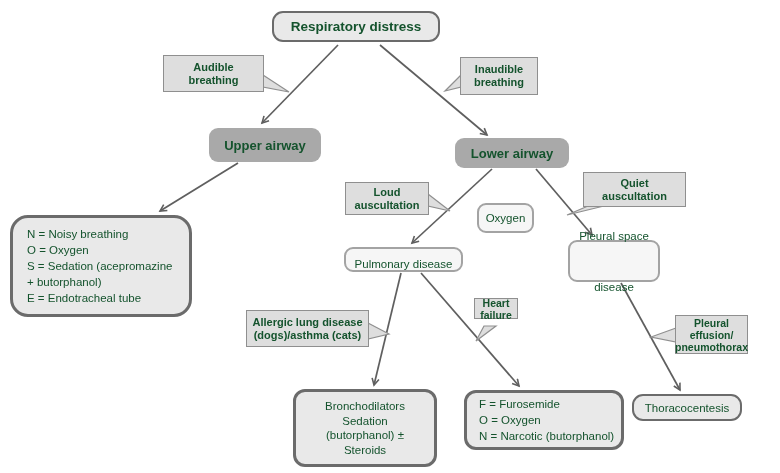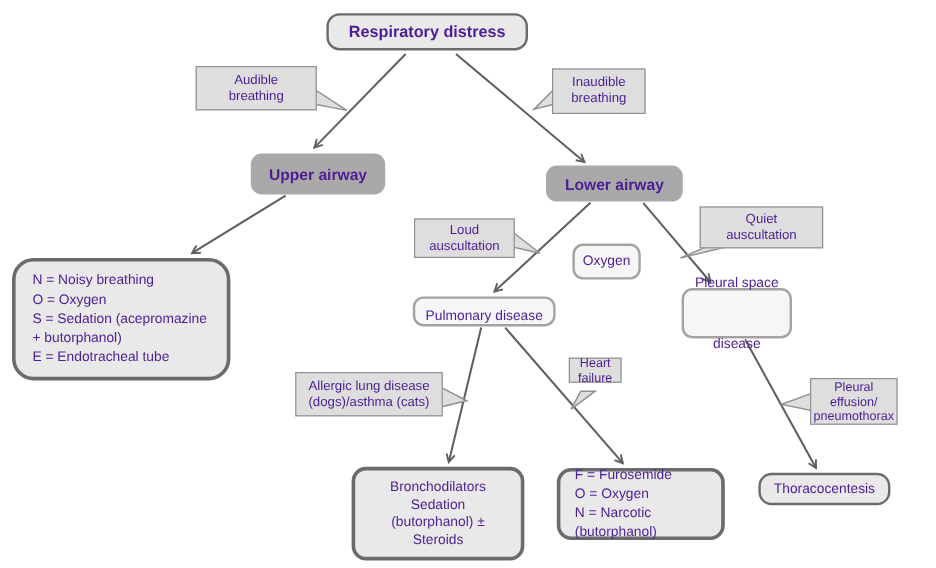--- a/index.html
+++ b/index.html
@@ -5,39 +5,39 @@
   html,body { margin:0; padding:0; background:#ffffff; }
   .stage {
     position:relative; width:780px; height:473px; background:#ffffff;
     font-family:"Liberation Sans", sans-serif; color:#1c1c1c; overflow:hidden;
   }
   .stage svg.wires { position:absolute; left:0; top:0; width:780px; height:473px; }
 
   .node, .callout {
     position:absolute; box-sizing:border-box;
     display:flex; flex-direction:column; align-items:center; justify-content:center;
-    text-align:center; color:#4c1d95;
+    text-align:center; color:#14532d;
   }
   .terminal { background:#e9e9e9; border:2.5px solid #6b6b6b; border-radius:11px; }
   .dark     { background:#a9a9a9; border-radius:9px; font-weight:bold; }
   .light    { background:#f6f6f6; border:2px solid #a3a3a3; border-radius:9px; }
-  .callout  { background:#dedede; border:1.5px solid #8f8f8f; font-weight:normal;
+  .callout  { background:#dedede; border:1.5px solid #8f8f8f; font-weight:bold;
               font-size:11px; line-height:13px; }
 
   .n-root      { left:272px; top:11px;  width:168px; height:31px; font-weight:bold; font-size:13.5px; }
   .n-upper     { left:209px; top:128px; width:112px; height:34px; font-size:13px; }
   .n-lower     { left:455px; top:138px; width:114px; height:30px; font-size:13px; }
   .n-nose      { left:10px;  top:215px; width:182px; height:102px; border-width:3px; border-radius:18px;
                  align-items:flex-start; text-align:left; padding-left:14px; font-size:11.5px; line-height:16px; }
   .n-oxygen    { left:477px; top:203px; width:57px;  height:30px; font-size:11.5px; }
   .n-pulmonary { left:344px; top:247px; width:119px; height:25px; font-size:11.5px;justify-content:flex-end; }
   .n-pleural   { left:568px; top:240px; width:92px;  height:42px; font-size:11.5px; line-height:14px;gap:37px; }
   .n-broncho   { left:293px; top:389px; width:144px; height:78px; border-width:3px; border-radius:12px;
                  font-size:11.5px; line-height:14.5px; }
-  .n-fon       { left:464px; top:390px; width:140px; height:60px; border-width:3px; border-radius:12px;
+  .n-fon       { left:464px; top:390px; width:160px; height:60px; border-width:3px; border-radius:12px;
                  align-items:flex-start; text-align:left; padding-left:12px; font-size:11.5px; line-height:16px; }
   .n-thoraco   { left:632px; top:394px; width:110px; height:27px; font-size:11.5px; }
 
   .c-audible   { left:163px; top:55px;  width:101px; height:37px; }
   .c-inaudible { left:460px; top:57px;  width:78px;  height:38px; }
   .c-loud      { left:345px; top:182px; width:84px;  height:33px; }
   .c-quiet     { left:583px; top:172px; width:103px; height:35px; }
   .c-allergic  { left:246px; top:310px; width:123px; height:37px; }
   .c-heart     { left:474px; top:298px; width:44px;  height:21px; font-size:10.5px; line-height:12px; }
   .c-pleff     { left:675px; top:315px; width:73px;  height:39px; font-size:10.5px; line-height:12px; }

